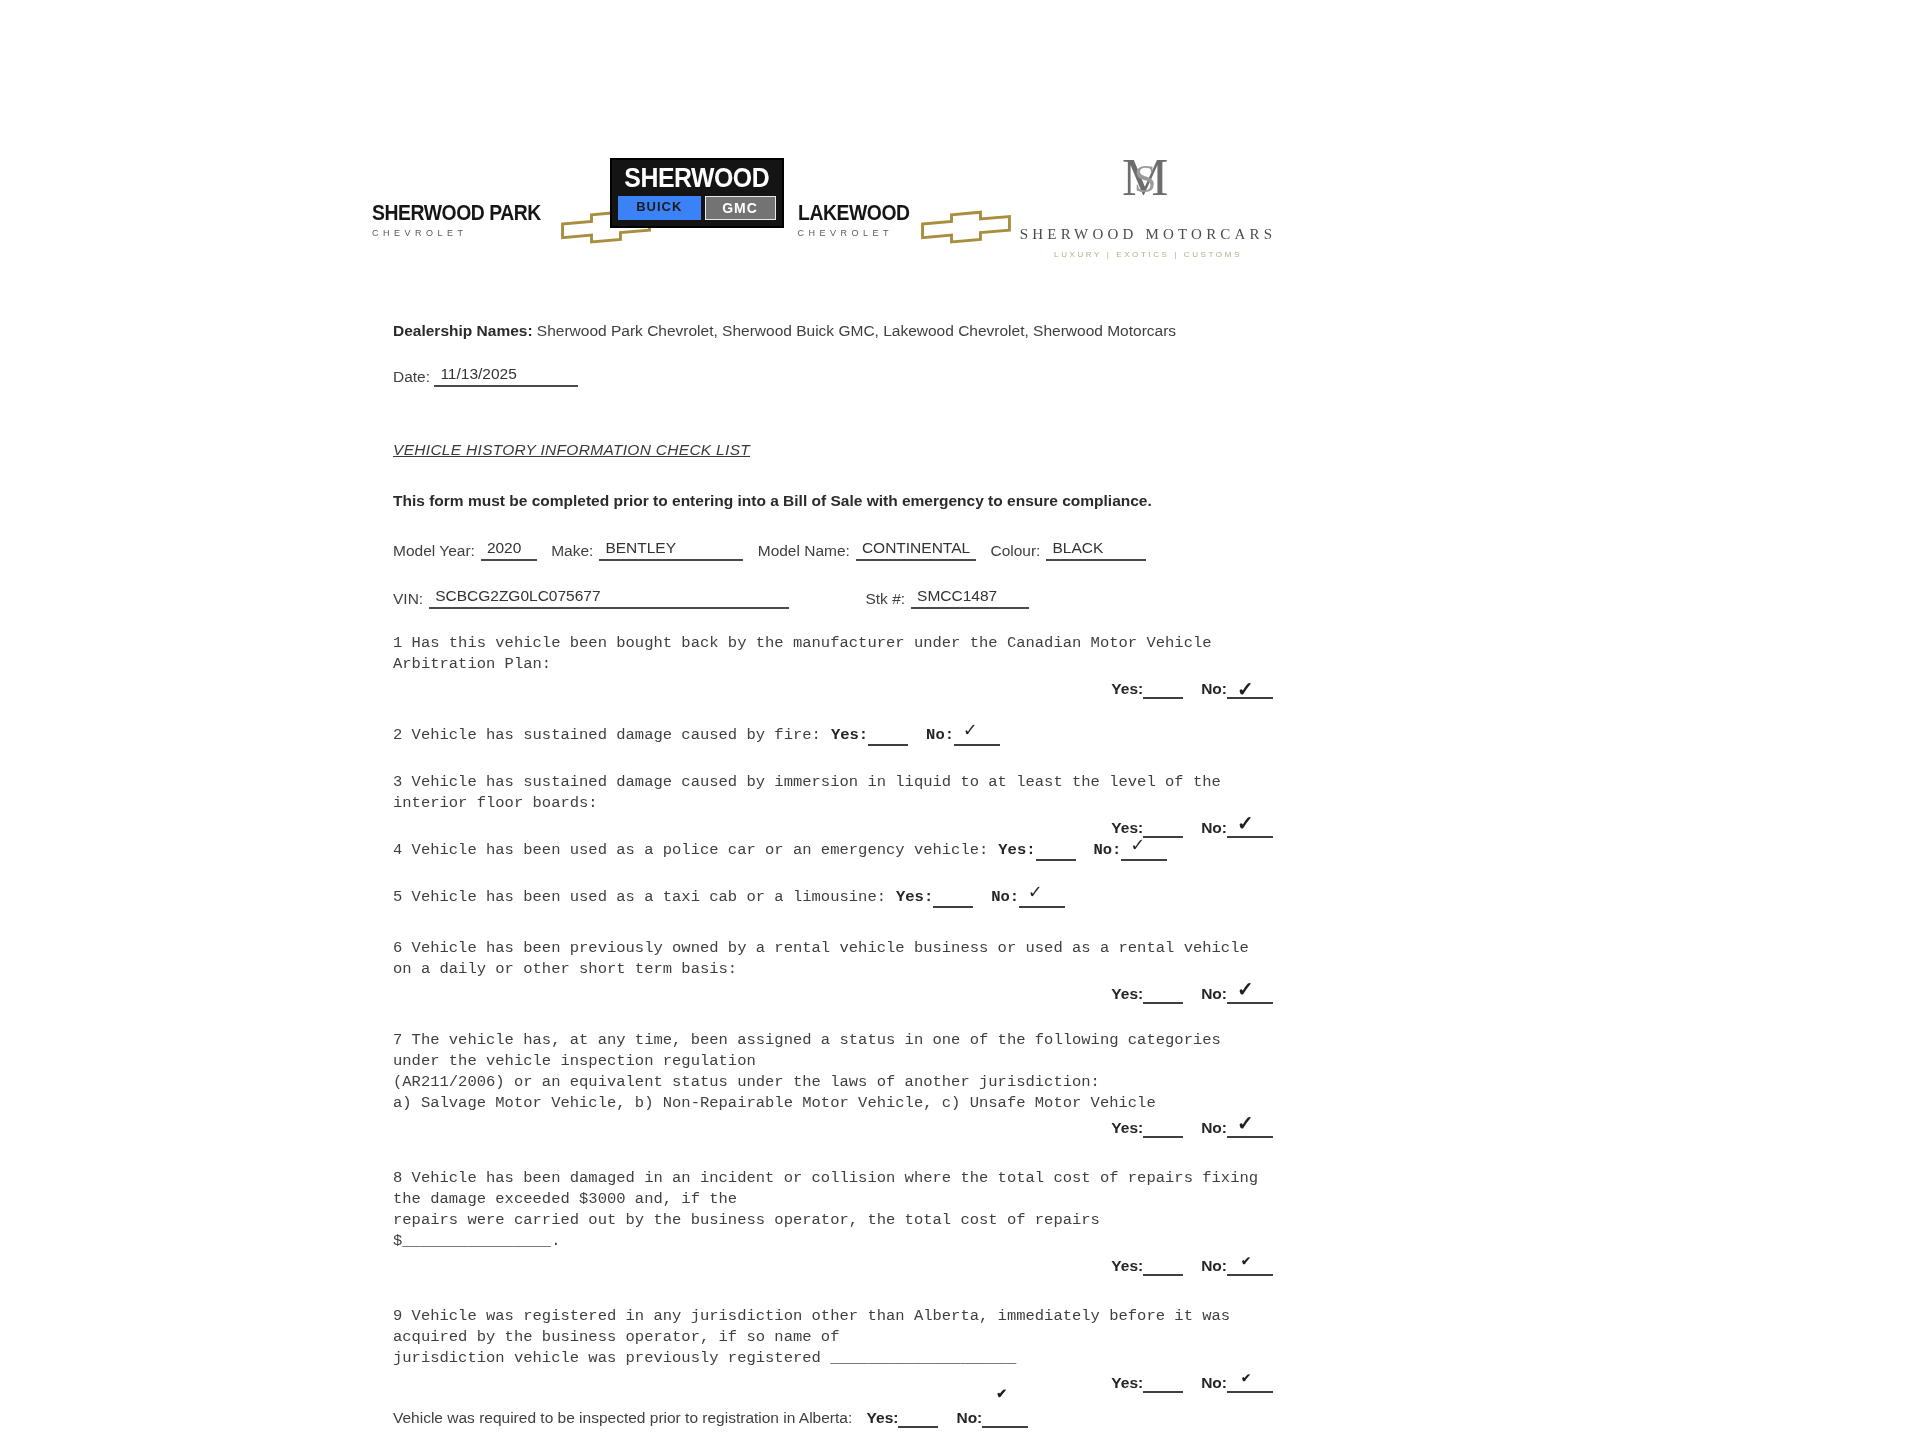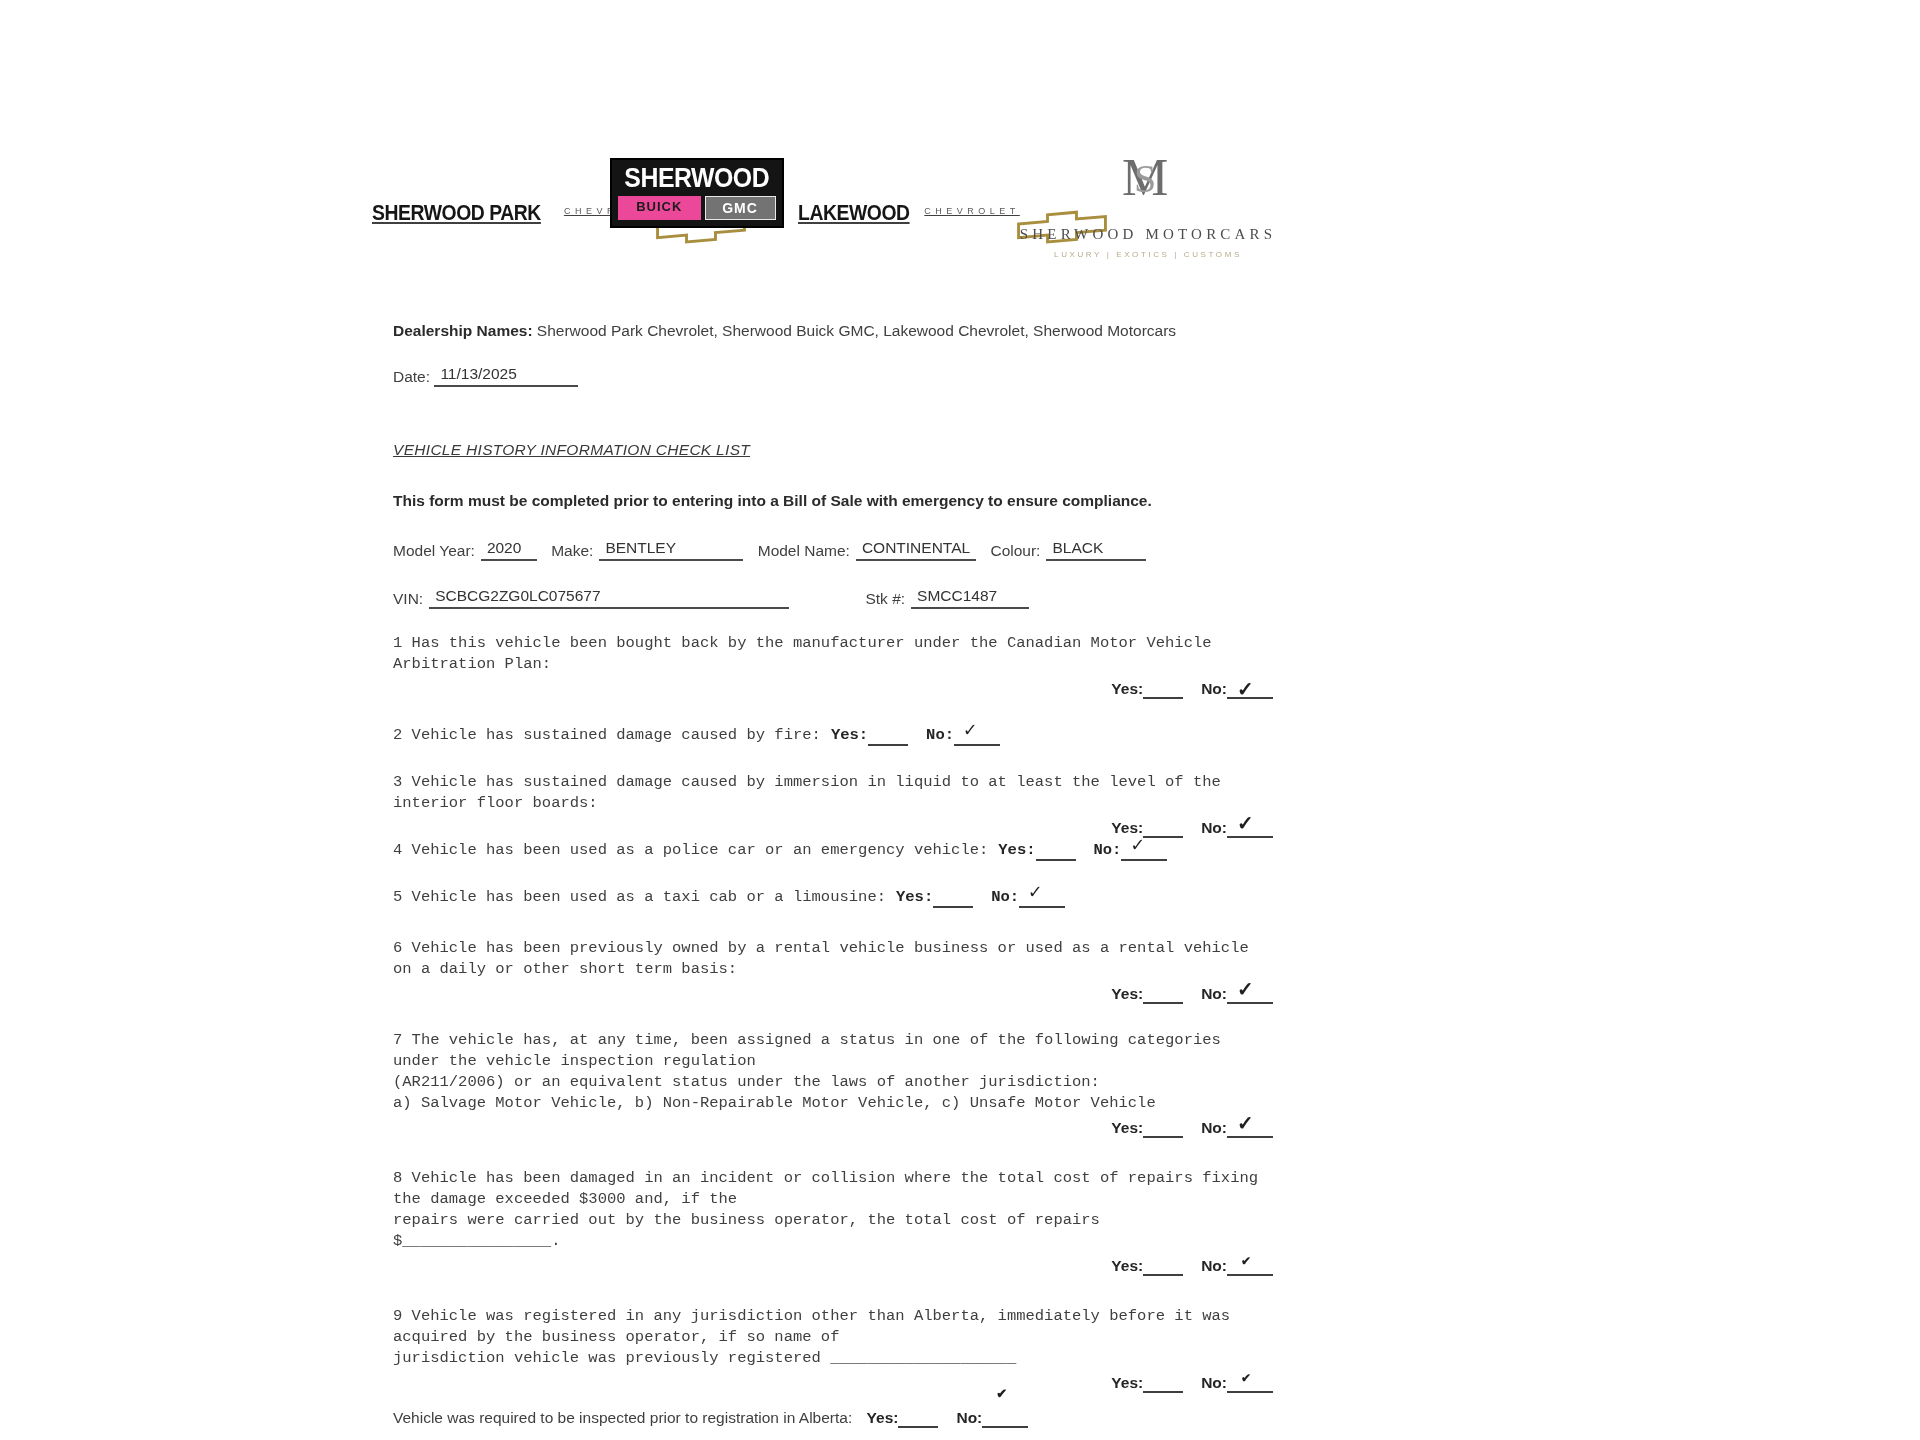--- a/index.html
+++ b/index.html
@@ -6,31 +6,31 @@
   body{
     width:1920px;height:1440px;background:#ffffff;position:relative;
     font-family:"Liberation Sans", sans-serif;color:#3f3f3f;
     -webkit-font-smoothing:antialiased;
   }
   
   .logos{position:absolute;left:372px;top:146px;width:880px;display:flex;align-items:flex-start;}
   .logo{display:flex;}
   .logo-sp{margin-top:56px;width:218px;}
   .logo-lw{margin-top:56px;width:205px;margin-left:14px;}
-  .chev-stack{display:flex;line-height:1;text-decoration:underline;}
+  .chev-stack{display:flex;flex-direction:column;line-height:1;}
   .chev-big{font-weight:bold;font-size:22px;letter-spacing:-0.5px;color:#161616;transform:scaleX(.88);transform-origin:left;white-space:nowrap;}
   .chev-sub{font-size:9px;letter-spacing:4.5px;color:#5a5a5a;margin-top:3px;border-top:2px solid #1a1a1a00;white-space:nowrap;}
   .bowtie{margin-left:-4px;margin-top:2px;flex:none;}
   
   .logo-sbg{margin-left:20px;margin-top:12px;width:178px;background:#141414;border:2px solid #000;
     display:flex;flex-direction:column;padding:5px 6px 6px 6px;box-sizing:border-box;}
   .sbg-title{color:#fff;font-weight:bold;font-size:27px;line-height:1;letter-spacing:-0.5px;
     transform:scaleX(.92);transform-origin:center;text-align:center;white-space:nowrap;}
   .sbg-row{display:flex;gap:4px;margin-top:4px;}
-  .sbg-buick{flex:1.2;background:#ec4899;color:#1c1c1c;font-weight:bold;font-size:13px;text-align:center;
+  .sbg-buick{flex:1.2;background:#3b82f6;color:#1c1c1c;font-weight:bold;font-size:13px;text-align:center;
     letter-spacing:1px;padding:3px 0;}
   .sbg-gmc{flex:1;background:#737373;color:#fff;font-weight:bold;font-size:14px;text-align:center;
     letter-spacing:1px;padding:3px 0;border:1px solid #e8e8e8;}
   
   .logo-mc{margin-left:28px;margin-top:2px;width:235px;flex-direction:column;align-items:center;}
   .mc-monogram{position:relative;height:64px;width:64px;font-family:"Liberation Serif", serif;}
   .mc-m{position:absolute;left:6px;top:0;font-size:52px;line-height:60px;color:#6d6d6d;}
   .mc-s{position:absolute;left:18px;top:6px;font-size:40px;line-height:50px;color:#9a9a9a;}
   .mc-name{font-family:"Liberation Serif", serif;font-size:15px;letter-spacing:4.2px;color:#4c4c4c;
     margin-top:14px;white-space:nowrap;}

